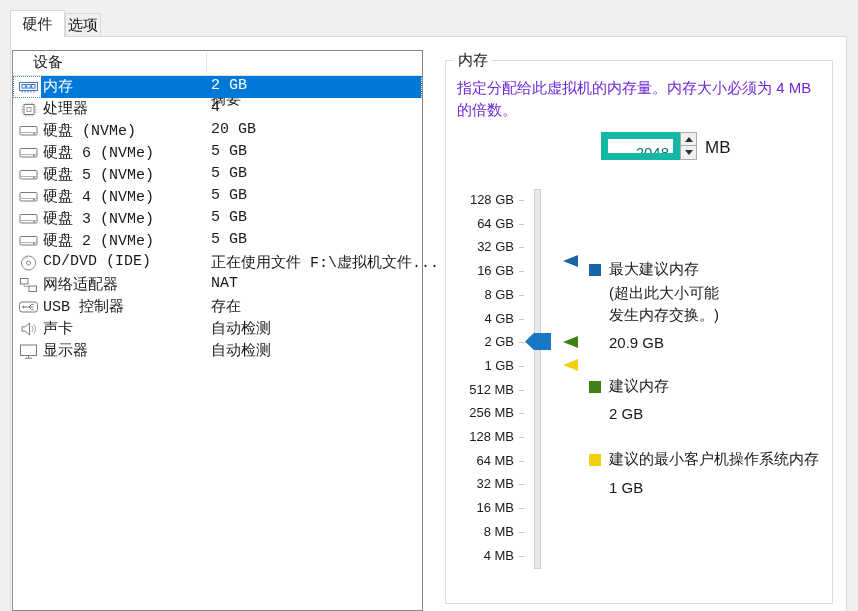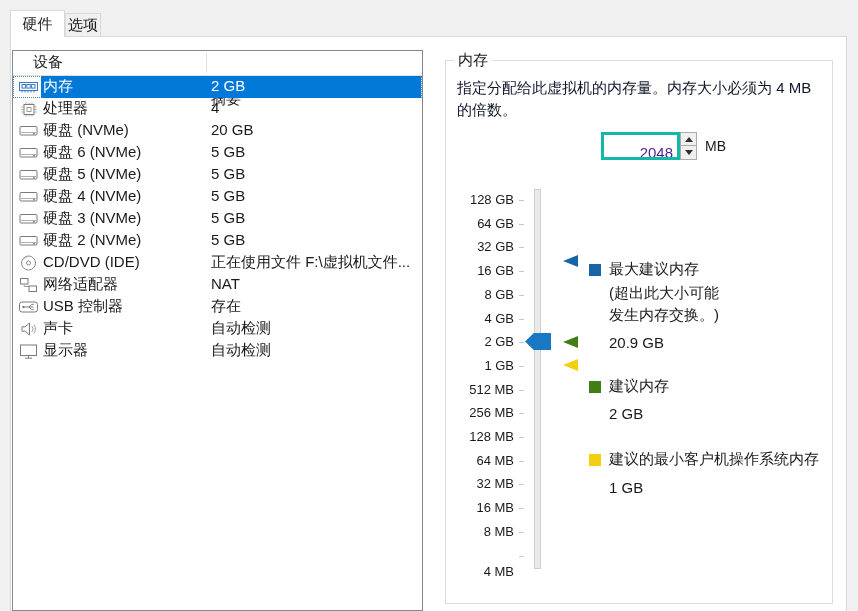--- a/index.html
+++ b/index.html
@@ -17,21 +17,21 @@
        border:1px solid #d9d9d9;border-bottom:none;z-index:3;}
   #tab-options{left:65px;top:13px;width:36px;height:23px;background:#f0f0f0;
        border:1px solid #d9d9d9;border-bottom:none;z-index:1;}
 
   
   #tab-page{position:absolute;left:10px;top:36px;width:837px;height:580px;
        background:#ffffff;border:1px solid #d9d9d9;box-sizing:border-box;z-index:2;}
 
   
   #device-list{position:absolute;left:12px;top:50px;width:411px;height:561px;
-       background:#ffffff;border:1px solid #828790;box-sizing:border-box;z-index:4;}
+       background:#ffffff;border:1px solid #828790;box-sizing:border-box;z-index:4;font-family:Liberation Mono, monospace;}
   #list-header{position:absolute;left:0;top:0;width:100%;height:25px;
        border-bottom:1px solid #e0e0e0;box-sizing:border-box;font-size:15px;color:#1a1a1a;}
   #col-device{position:absolute;left:20px;top:2px;}
   #col-summary{position:absolute;left:198px;top:2px;margin-top:37px;}
   #col-divider{position:absolute;left:193px;top:2px;width:1px;height:20px;background:#e0e0e0;}
   #device-rows{position:absolute;left:0;top:25px;width:100%;}
   .dev-row{position:relative;height:22px;font-size:15px;color:#1a1a1a;}
   .dev-row .sel-bg{position:absolute;left:28px;right:1px;top:0;bottom:0;}
   .dev-row.sel{outline:1px dotted #4f81b2;outline-offset:-1px;}
   .dev-row.sel .dev-label,.dev-row.sel .dev-summary{color:#ffffff;}
@@ -39,35 +39,35 @@
   .dev-icon svg{display:block;}
   .dev-label{position:absolute;left:30px;top:1px;white-space:nowrap;}
   .dev-summary{position:absolute;left:198px;top:1px;white-space:nowrap;}
 
   
   #memory-group{position:absolute;left:445px;top:60px;width:388px;height:544px;
        border:1px solid #dcdcdc;box-sizing:border-box;z-index:4;background:#ffffff;}
   #memory-group-title{position:absolute;left:8px;top:-10px;background:#ffffff;
        padding:0 4px;font-size:15px;color:#1a1a1a;}
   #memory-desc{position:absolute;left:11px;top:16px;width:368px;font-size:15px;
-       line-height:22px;color:#0f172a;}
+       line-height:22px;color:#6d28d9;}
   #memory-row-label{position:absolute;left:11px;top:77px;font-size:15px;color:#1a1a1a;}
   #memory-spinner{position:absolute;left:155px;top:71px;width:96px;height:28px;}
   #memory-input{position:absolute;left:0;top:0;width:79px;height:28px;box-sizing:border-box;
-       border:3px solid #14b8a6;font-size:15px;text-align:right;padding:12px 4px 0 0;
-       font-family:"Liberation Sans","DejaVu Sans",sans-serif;color:#4c1d95;background:#fff;}
+       border:7px solid #14b8a6;font-size:15px;text-align:right;padding:12px 4px 0 0;
+       font-family:"Liberation Sans","DejaVu Sans",sans-serif;color:#0f766e;background:#fff;}
   .spin-btn{position:absolute;left:79px;width:17px;height:14px;box-sizing:border-box;
        border:1px solid #ababab;background:#f0f0f0;display:flex;align-items:center;
        justify-content:center;padding:0;cursor:default;}
   #spin-up{top:0;}
   #spin-down{top:14px;border-top:none;}
   .spin-arrow{width:0;height:0;border-left:4px solid transparent;border-right:4px solid transparent;}
   #spin-up .spin-arrow{border-bottom:5px solid #303030;}
   #spin-down .spin-arrow{border-top:5px solid #303030;}
-  #memory-unit{position:absolute;left:259px;top:77px;font-size:14px;color:#1a1a1a;}
+  #memory-unit{position:absolute;left:259px;top:77px;font-size:17px;color:#1a1a1a;}
 
   
   .scale-label{position:absolute;left:2px;width:66px;text-align:right;font-size:13px;
        color:#1a1a1a;height:18px;line-height:18px;}
   .scale-tick{position:absolute;left:73px;width:5px;height:1px;background:#c9c9c9;}
   #slider-track{position:absolute;left:88px;top:128px;width:7px;height:380px;
        background:#e9e9e9;border:1px solid #cfcfcf;box-sizing:border-box;}
   #slider-thumb{position:absolute;left:79px;top:272px;width:26px;height:17px;
        clip-path:polygon(0 50%,34% 0,100% 0,100% 100%,34% 100%);}
   .marker-tri{position:absolute;left:117px;width:0;height:0;
@@ -303,21 +303,21 @@
         <div class="scale-label" style="top: 367px;">128 MB</div>
         <div class="scale-tick" style="top: 376px;"></div>
         <div class="scale-label" style="top: 390.7px;">64 MB</div>
         <div class="scale-tick" style="top: 399.7px;"></div>
         <div class="scale-label" style="top: 414.4px;">32 MB</div>
         <div class="scale-tick" style="top: 423.4px;"></div>
         <div class="scale-label" style="top: 438.1px;">16 MB</div>
         <div class="scale-tick" style="top: 447.1px;"></div>
         <div class="scale-label" style="top: 461.8px;">8 MB</div>
         <div class="scale-tick" style="top: 470.8px;"></div>
-        <div class="scale-label" style="top: 485.5px; margin-top: 16px;">4 MB</div>
+        <div class="scale-label" style="top: 485.5px;">4 MB</div>
         <div class="scale-tick" style="top: 494.5px;"></div>
       </div>
     <div id="slider-track"></div>
     <div id="slider-thumb" style="background: rgb(24, 120, 196);"></div>
 
     <div id="marker-max" class="marker-tri" style="border-right-color: rgb(21, 101, 167);"></div>
     <div id="marker-recommended" class="marker-tri" style="border-right-color: rgb(63, 127, 20);"></div>
     <div id="marker-minimum" class="marker-tri" style="border-right-color: rgb(240, 208, 17);"></div>
 
     <div id="legend-max-sq" class="legend-sq" style="background: rgb(21, 101, 167);"></div>

